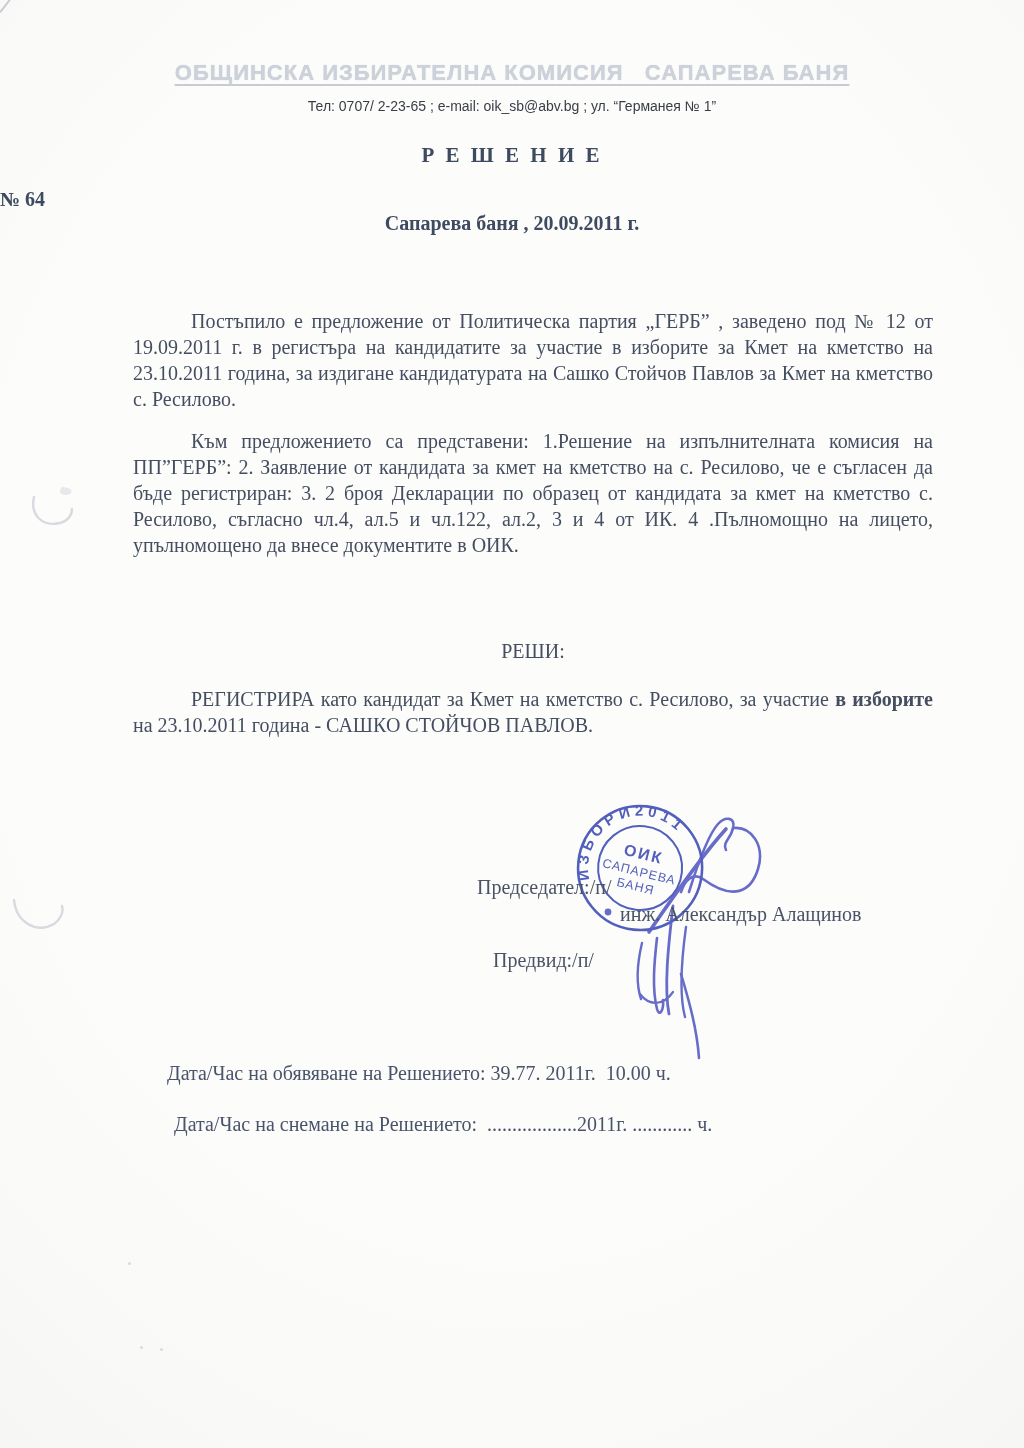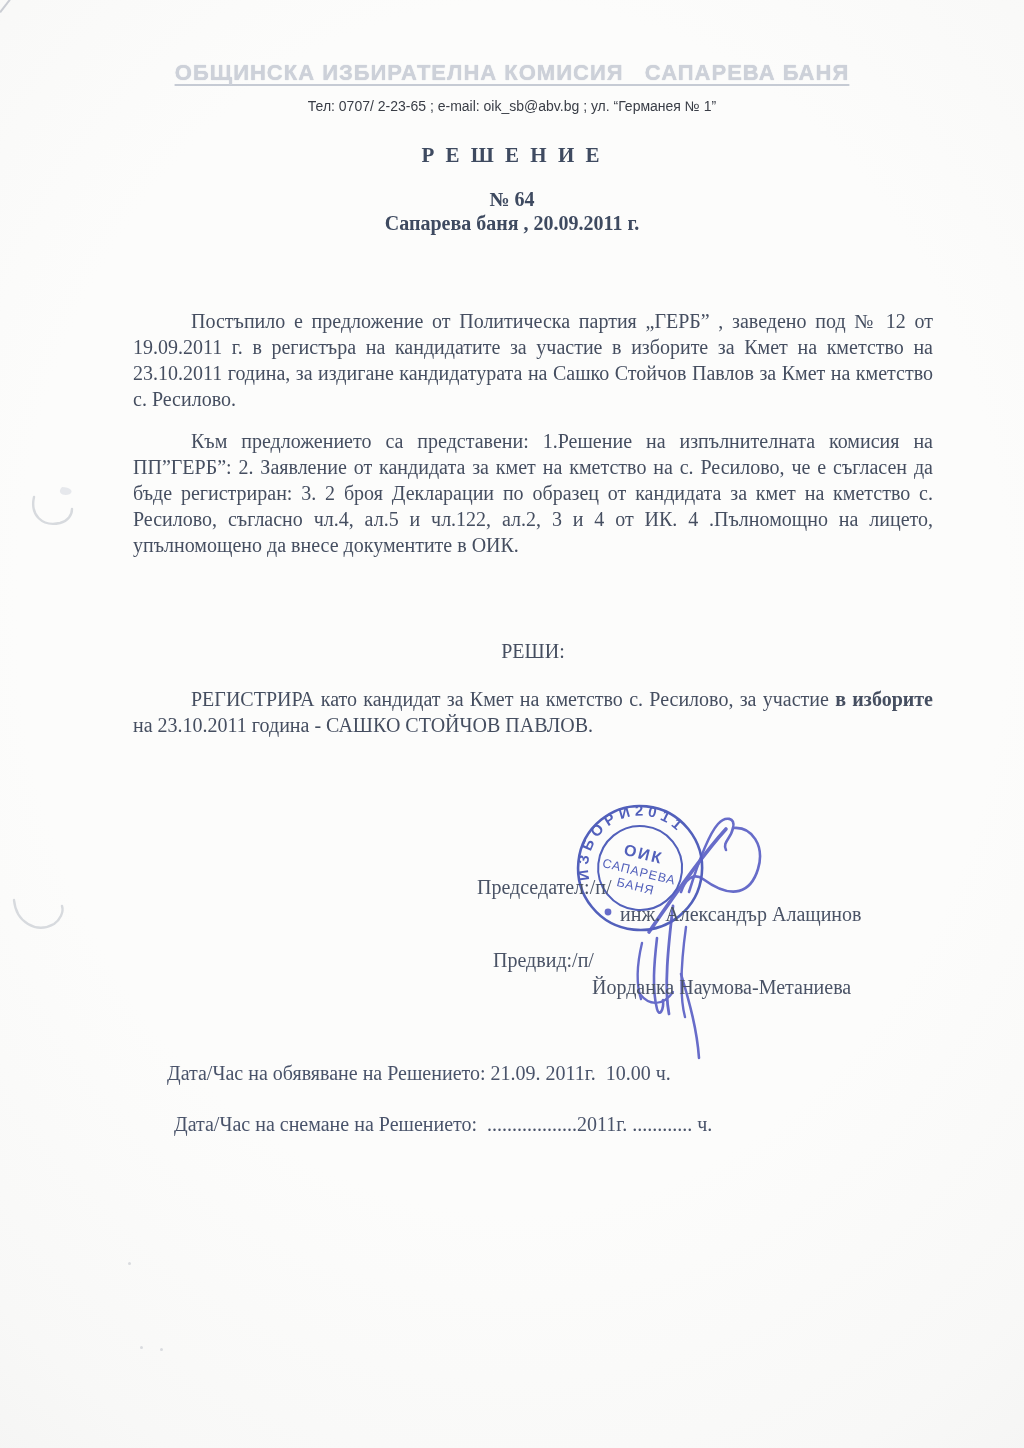--- a/index.html
+++ b/index.html
@@ -36,21 +36,21 @@
     white-space:pre;
   }
   
   .t-heading{
     position:absolute;top:143px;left:0;width:100%;
     text-align:center;font-size:21px;font-weight:bold;
     letter-spacing:3px;color:#3e4a60;
   }
   .t-number{
     position:absolute;top:188px;left:0;width:100%;
-    text-align:center;font-size:20px;font-weight:bold;color:#3e4a60;
+    font-size:20px;font-weight:bold;color:#3e4a60;
   }
   .t-place{
     position:absolute;top:212px;left:0;width:100%;
     text-align:center;font-size:20px;font-weight:bold;color:#3e4a60;
   }
   
   .para{
     position:absolute;left:133px;width:800px;
     font-size:20px;line-height:26px;
     text-align:justify;
@@ -148,18 +148,17 @@
       <path d="M 101,139 C 96,175 94,206 100,229" stroke-width="2.4"></path>
       <path d="M 55,206 C 65,219 79,217 88,204" stroke-width="2.2"></path>
       <path d="M 96,186 C 105,216 112,242 114,270" stroke-width="2.6"></path>
       <circle cx="23" cy="124" r="3.4" fill="#575dc4" stroke="none"></circle>
     </g>
   </svg>
 
   <div class="sig-label chair-label">Председател:/п/</div>
   <div class="sig-name chair-name">инж. Александър Алащинов</div>
   <div class="sig-label secr-label">Предвид:/п/</div>
-  <div class="sig-name secr-name">Йорданка Наумова-Метаниева</div>
 
-  <div class="foot-line foot1">Дата/Час на обявяване на Решението: 21.09. 2011г.  10.00 ч.</div>
+  <div class="foot-line foot1">Дата/Час на обявяване на Решението: 39.77. 2011г.  10.00 ч.</div>
   <div class="foot-line foot2">Дата/Час на снемане на Решението:  ..................2011г. ............ ч.</div>
 
 </div>
 
 </body></html>

